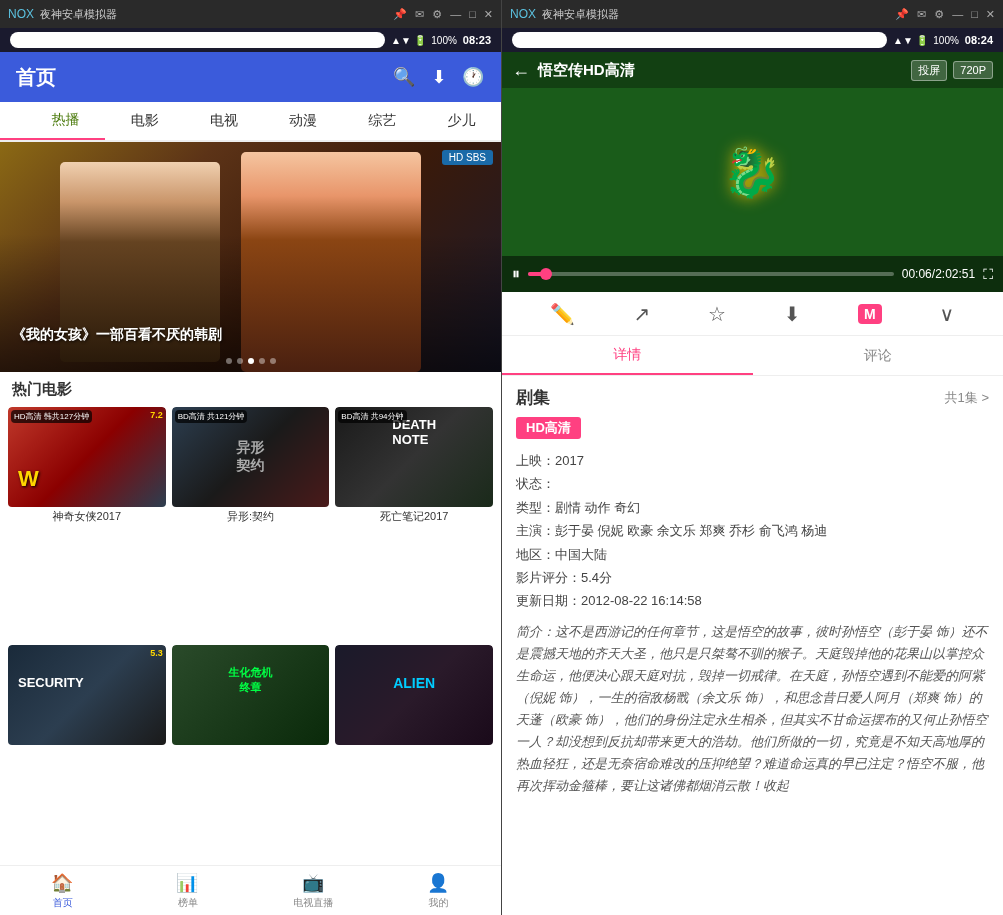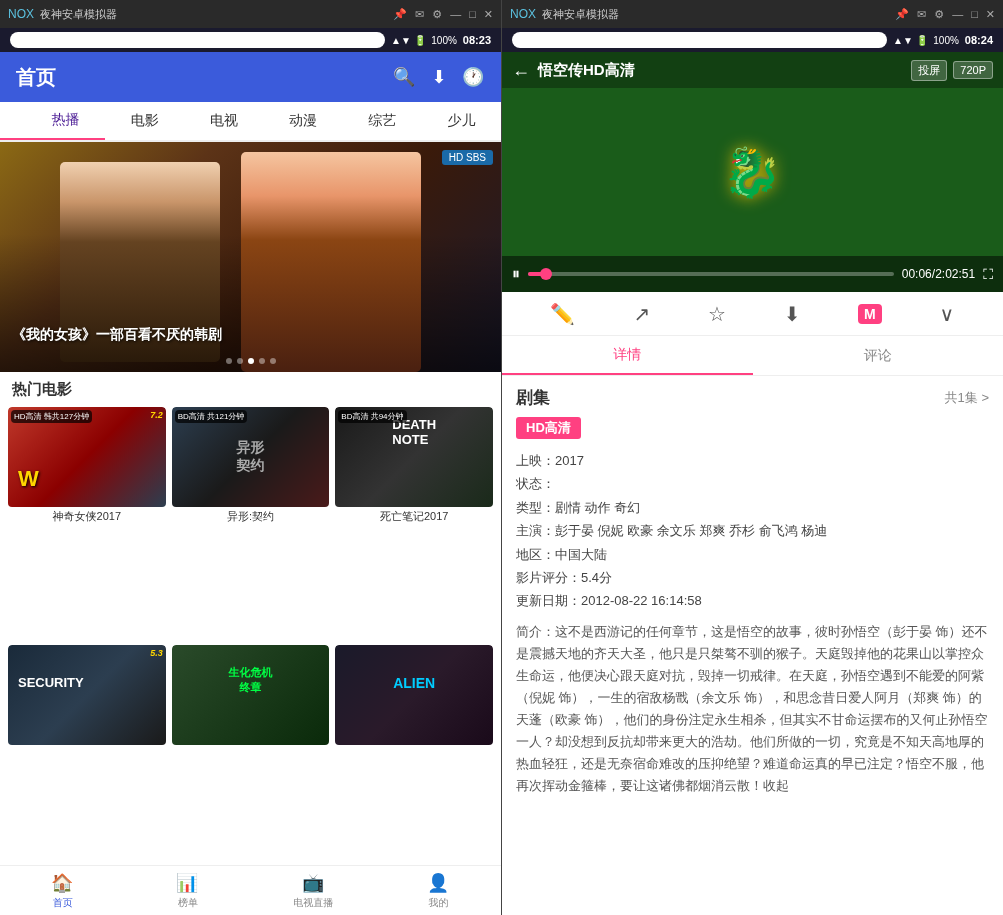--- a/index.html
+++ b/index.html
@@ -104,21 +104,21 @@
       text-align: center;
       font-size: 14px;
       color: #333;
       height: 100%;
       display: flex;
       align-items: center;
       justify-content: center;
       cursor: pointer;
     }
     .nav-tab.active {
-      color: #4c1d95;
+      color: #4d7c0f;
       border-bottom: 2px solid #ff4081;
       padding-left: 26px;
     }
 
     
     .banner {
       height: 230px;
       background: #555;
       position: relative;
       overflow: hidden;
@@ -235,21 +235,20 @@
       padding: 1px 3px;
       border-radius: 4px;
     }
     .movie-rating {
       position: absolute;
       top: 3px;
       right: 3px;
       color: #ffd700;
       font-size: 9px;
       font-weight: bold;
-      font-style: italic;
     }
     .movie-name {
       font-size: 11px;
       color: #333;
       padding: 2px 0;
       text-align: center;
     }
 
     
     .bottom-nav {
@@ -432,20 +431,21 @@
       font-size: 13px;
       color: #444;
       line-height: 1.8;
     }
 
     .description {
       font-size: 13px;
       color: #555;
       line-height: 1.7;
       margin-top: 8px;
+      font-style: italic;
     }
 
     
     .right-emu-bar {
       height: 28px;
       background: #2a2a2a;
       display: flex;
       align-items: center;
       padding: 0 8px;
       gap: 6px;

